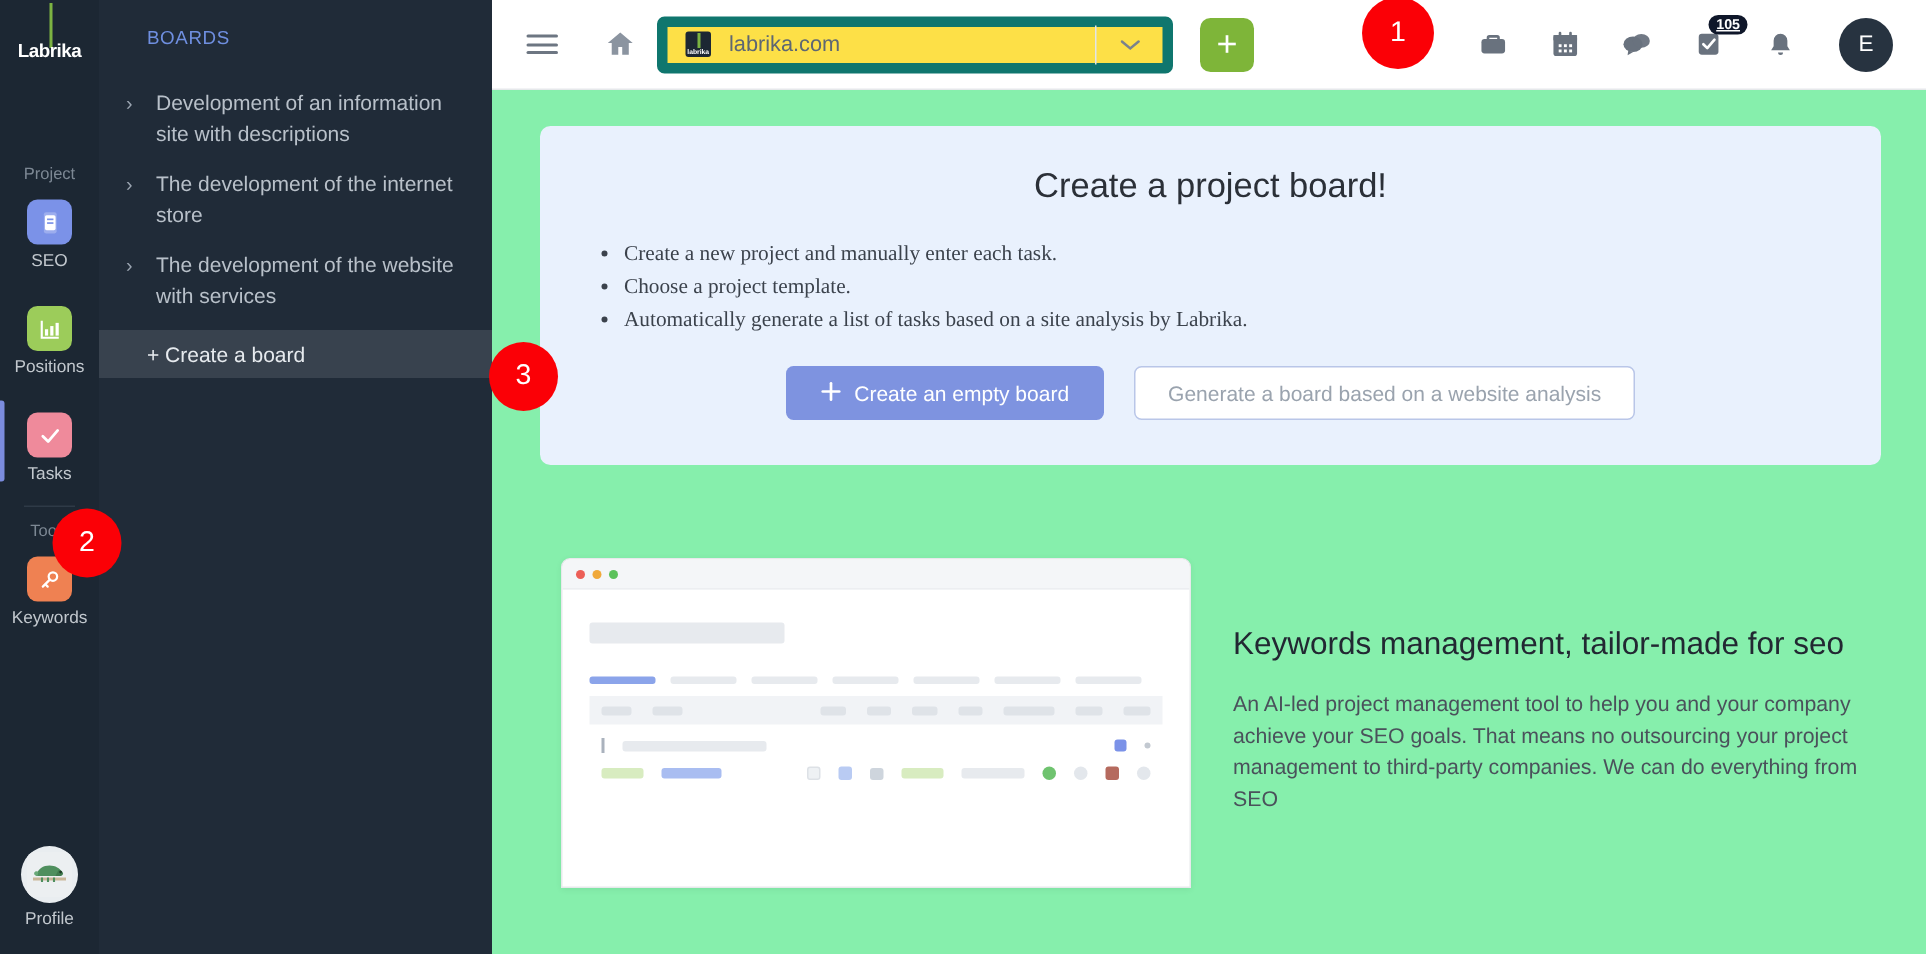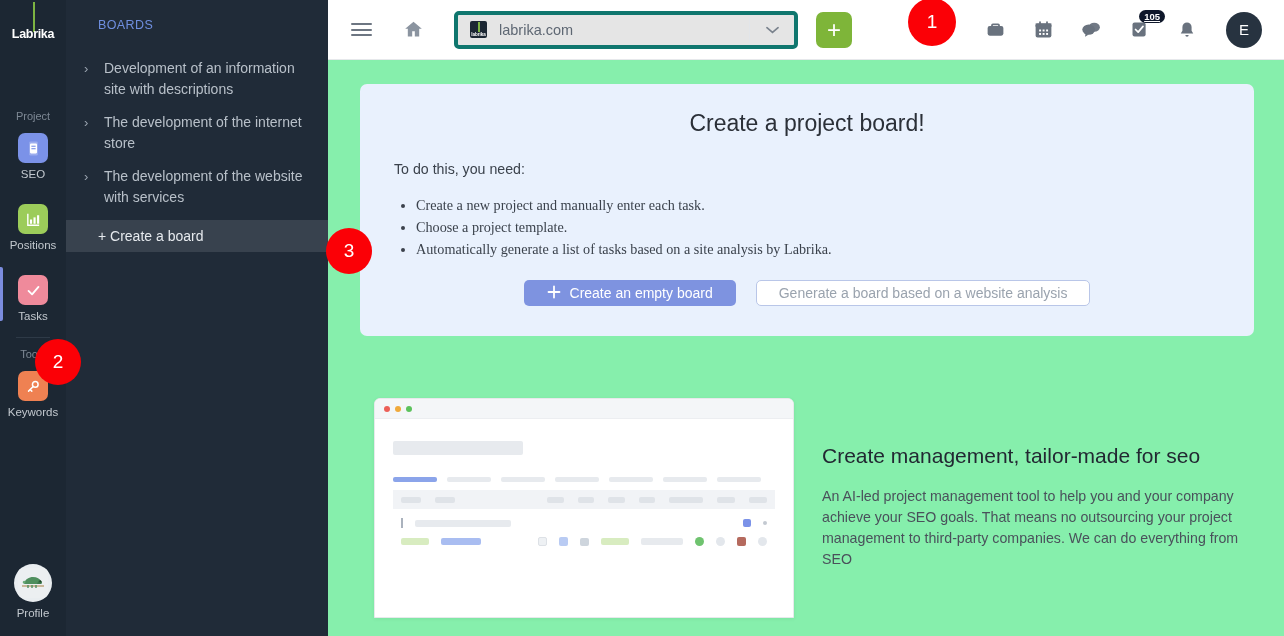--- a/index.html
+++ b/index.html
@@ -93,22 +93,22 @@
     position: relative;
   }
   .icon-btn {
     width: 34px; height: 34px; display: flex; align-items: center; justify-content: center;
     cursor: pointer; color: #8b94a0;
   }
   .hamburger span {
     display:block; width: 21px; height: 2px; background: #6d7682; margin: 3.5px 0; border-radius: 1px;
   }
   .urlbar {
-    margin-left: 24px; width: 344px; height: 38px; border: 4px solid #0f766e;
-    border-radius: 5px; display: flex; align-items: center; background: #e5e5e5;
+    margin-left: 8px; width: 344px; height: 38px; border: 7px solid #0f766e;
+    border-radius: 5px; display: flex; align-items: center; background: #fde047;
   }
   .favicon {
     width: 17px; height: 17px; margin-left: 12px; background: #1c2733;
     border-radius: 2px; position: relative; flex: 0 0 17px;
   }
   .favicon .fbar { position:absolute; left:8px; top:1px; width:1.5px; height:10px; background:#7cb342; }
   .favicon .ftext { position:absolute; left:0; right:0; bottom:1px; text-align:center; font-size:4.5px; color:#fff; font-weight:bold; }
   .url-text { font-size: 14.5px; color: #5e6773; margin-left: 12px; flex: 1 1 auto; }
   .url-sep { width:1px; height: 26px; background: #e2e5e9; }
   .url-caret {
@@ -136,21 +136,21 @@
     background: #e9f1fd; border-radius: 7px; padding: 26px 34px 30px 34px; position: relative;
   }
   .promo h1 {
     text-align:center; font-size: 23px; font-weight: 400; color: #2b3038; margin-bottom: 22px;
   }
   .promo p { font-size: 14.2px; color: #3b424c; line-height: 21px; margin-bottom: 15px; }
   .promo ul { margin: 0 0 20px 22px; font-family: Liberation Serif, serif; }
   .promo li { font-size: 14.2px; color: #3b424c; line-height: 21px; margin-bottom: 1px; }
   .btn-row { display:flex; gap: 20px; justify-content:center; margin-top: 6px; }
   .btn {
-    height: 26px; border-radius: 5px; display:flex; align-items:center; justify-content:center;
+    height: 36px; border-radius: 5px; display:flex; align-items:center; justify-content:center;
     font-size: 14px; cursor:pointer; gap: 9px; padding: 0 22px; border: 1px solid transparent;
   }
   .btn-primary { background:#7e93e0; color:#fff; }
   .btn-outline { background:#fff; color:#9aa3ae; border: 1px solid #b9c6e8; }
 
   
   .feature { display:flex; gap: 28px; margin-top: 62px; padding-left: 14px; }
   .mock {
     width: 420px; flex: 0 0 420px; height: 220px; background:#fff;
     border: 1px solid #e7e9ec; border-radius: 6px 6px 0 0; overflow:hidden;
@@ -355,21 +355,20 @@
         <div class="user-avatar">E</div>
       </div>
 
       <div class="marker" id="m1">1</div>
     </div>
 
     <div class="content">
 
       <div class="promo">
         <h1>Create a project board!</h1>
-        <p>To do this, you need:</p>
         <ul>
           <li>Create a new project and manually enter each task.</li>
           <li>Choose a project template.</li>
           <li>Automatically generate a list of tasks based on a site analysis by Labrika.</li>
         </ul>
 
         <div class="btn-row">
           <div class="btn btn-primary">
             <span>
               <svg width="14" height="14" viewBox="0 0 14 14" stroke="#fff" stroke-width="1.8" stroke-linecap="round">
@@ -432,21 +431,21 @@
               <div class="sk" style="width:42px;height:7px;"></div>
               <div class="sk" style="width:9px;height:9px;background:#6fc36f;border-radius:50%;"></div>
               <div class="sk" style="width:9px;height:9px;background:#e3e7ec;border-radius:50%;"></div>
               <div class="sk" style="width:9px;height:9px;background:#b56a5e;border-radius:2px;"></div>
               <div class="sk" style="width:9px;height:9px;background:#e3e7ec;border-radius:50%;"></div>
             </div>
           </div>
         </div>
 
         <div class="feature-text">
-          <h2>Create management, tailor-made for seo</h2>
+          <h2>Keywords management, tailor-made for seo</h2>
           <p>An AI-led project management tool to help you and your company achieve your SEO goals. That means no outsourcing your project management to third-party companies. We can do everything from SEO</p>
         </div>
       </div>
 
     </div>
   </div>
 
   <div class="marker" id="m2">2</div>
 </div>
 

